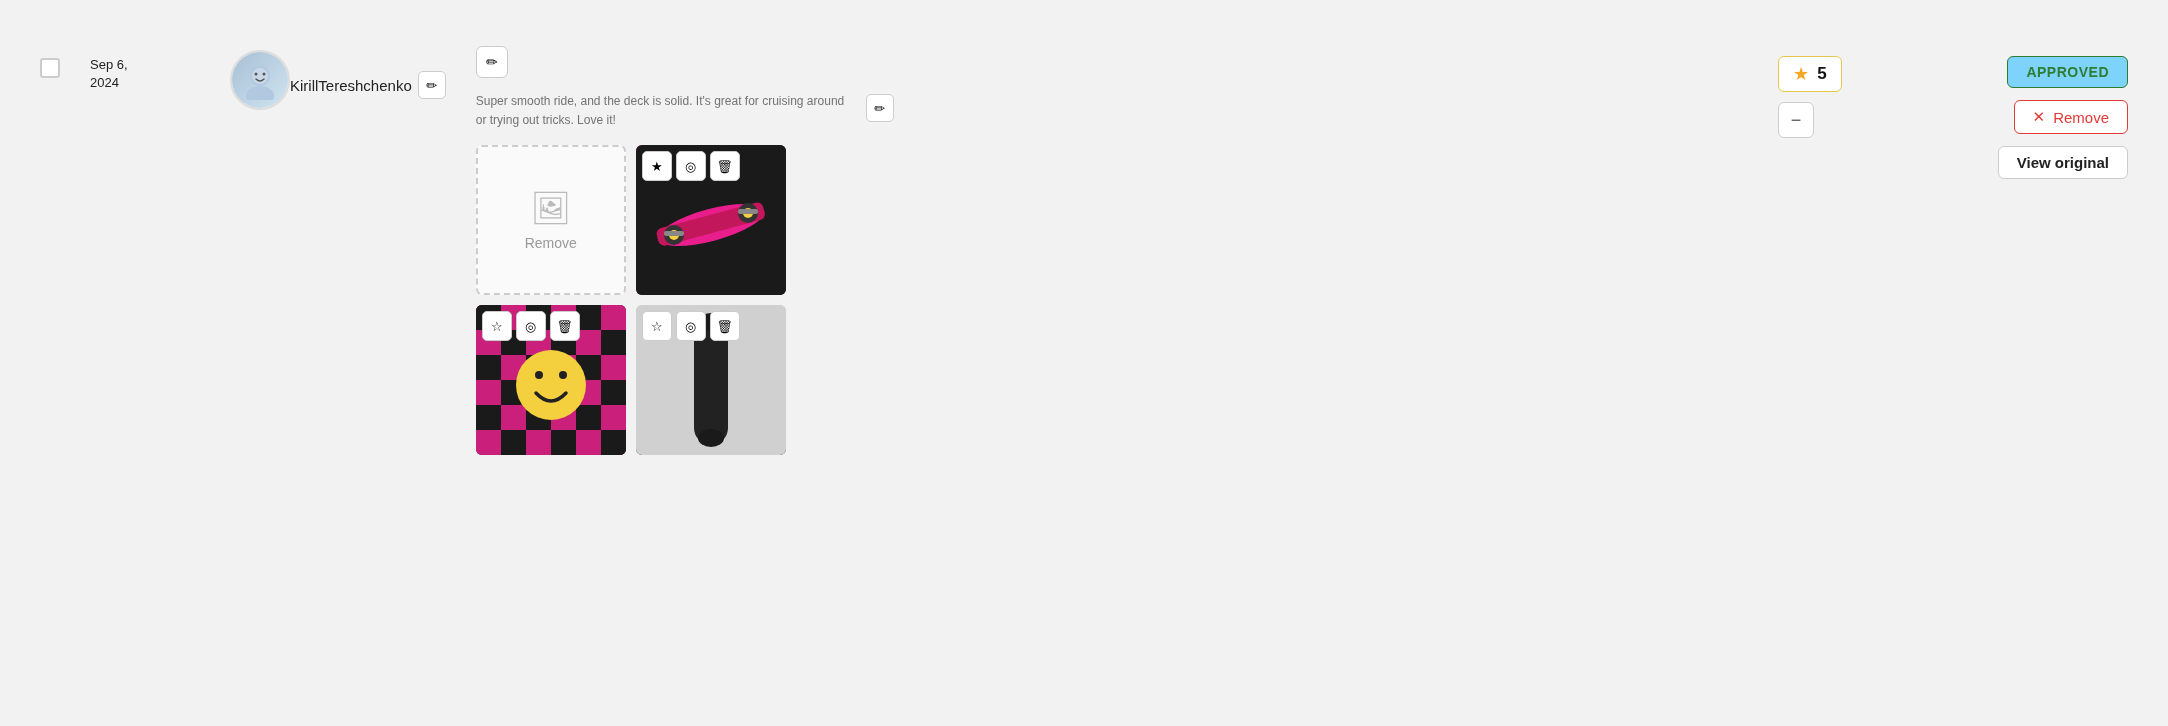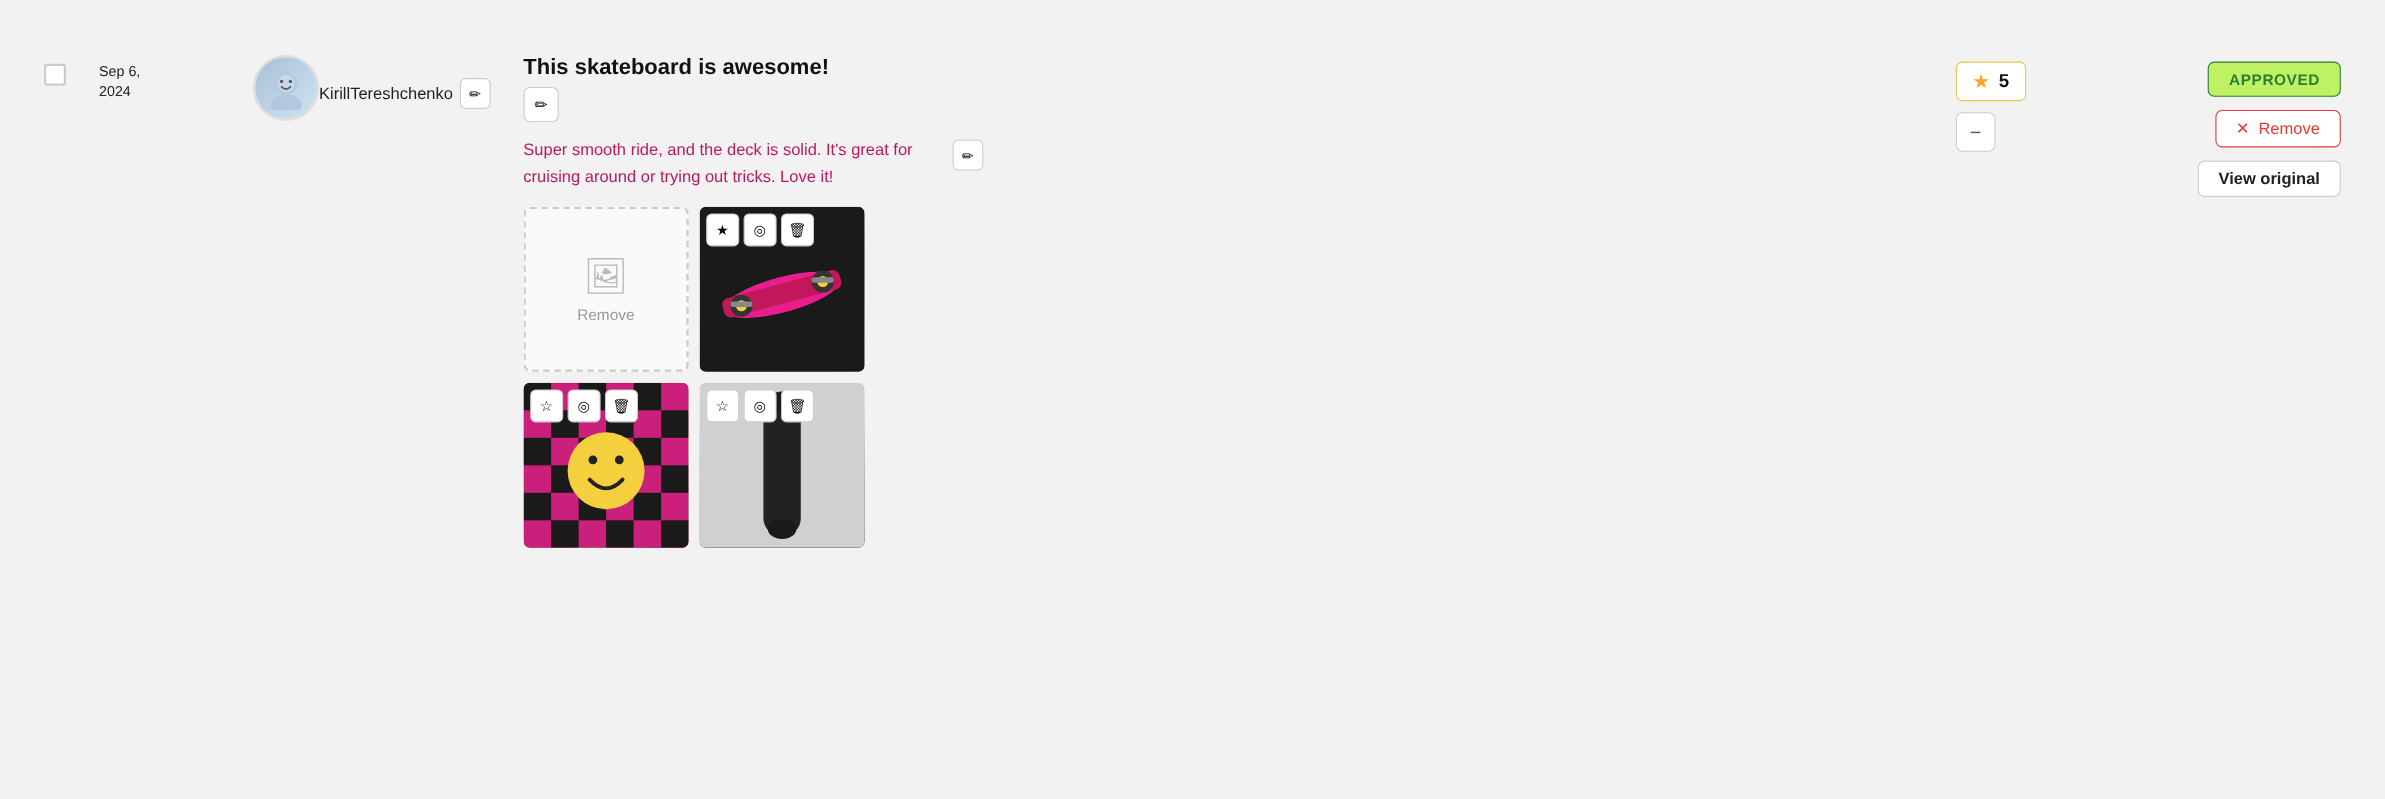--- a/index.html
+++ b/index.html
@@ -118,22 +118,22 @@
       align-items: center;
       justify-content: center;
       font-size: 14px;
     }
     .review-body-row {
       display: flex;
       align-items: flex-start;
       gap: 10px;
     }
     .review-body {
-      font-size: 15px;
-      color: #be185d;
+      font-size: 12px;
+      color: #737373;
       line-height: 1.6;
       max-width: 380px;
     }
     .body-edit-btn {
       width: 28px;
       height: 28px;
       border: 1px solid #ccc;
       border-radius: 5px;
       background: white;
       cursor: pointer;
@@ -256,21 +256,21 @@
       flex-direction: column;
       align-items: flex-end;
       gap: 12px;
       padding-top: 6px;
       min-width: 200px;
     }
     .approved-badge {
       border: 1.5px solid #2e7d32;
       border-radius: 6px;
       padding: 7px 18px;
-      background: #bef264;
+      background: #7dd3fc;
       color: #2e7d32;
       font-size: 14px;
       font-weight: 600;
       letter-spacing: 0.5px;
     }
     .remove-btn {
       display: flex;
       align-items: center;
       gap: 8px;
       border: 1.5px solid #e53935;
@@ -331,23 +331,20 @@
     <div class="author-name-row">
       <span class="author-name">Tereshchenko</span>
       <button class="edit-btn">
         <span>✏</span>
       </button>
     </div>
   </div>
 
   <div class="content-col">
 
-    <div class="review-title-row">
-      <span class="review-title">This skateboard is awesome!</span>
-    </div>
 
     <div style="margin-top:-4px; margin-bottom:4px;">
       <button class="title-edit-btn">
         <span>✏</span>
       </button>
     </div>
 
     <div class="review-body-row">
       <span class="review-body">Super smooth ride, and the deck is solid. It's great for cruising around or trying out tricks. Love it!</span>
       <button class="body-edit-btn">

